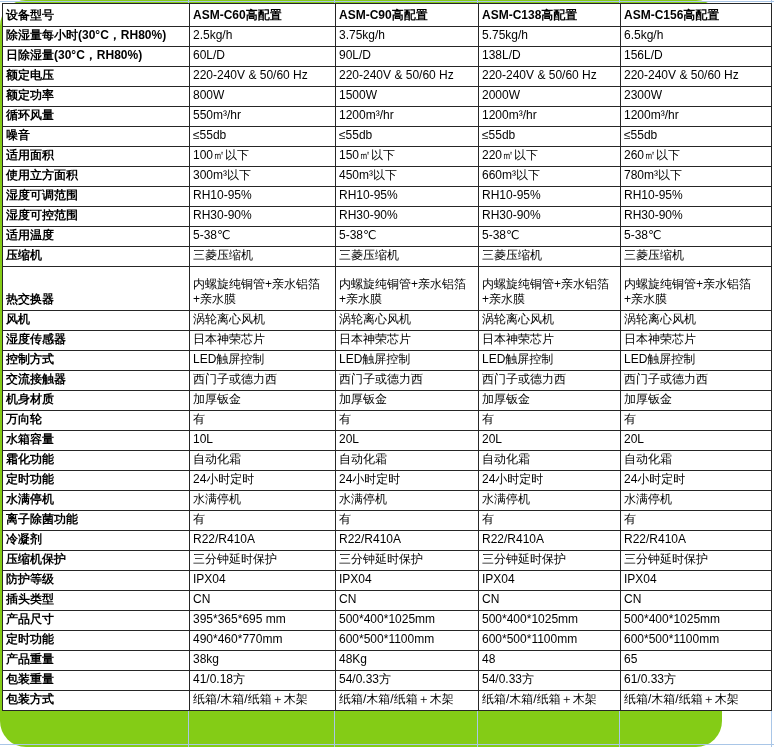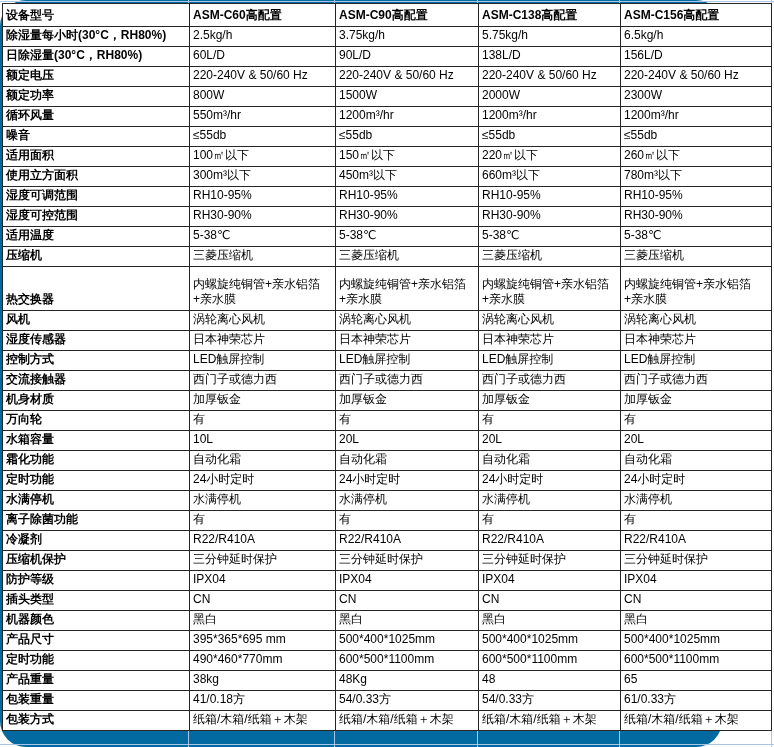--- a/index.html
+++ b/index.html
@@ -11,21 +11,21 @@
     width: 774px;
     height: 747px;
     position: relative;
     overflow: hidden;
     font-family: "Liberation Sans", "DejaVu Sans", sans-serif;
   }
   .sheet {
     position: absolute;
     left: 0; top: 0;
     width: 722px; height: 747px;
-    background: #0369a1;
+    background: #84cc16;
     border-radius: 26px;
   }
   
   .gridline {
     position: absolute;
     background: #a9c6e7;
     z-index: 0;
   }
   .gl-h { height: 1px; left: 0; width: 774px; }
   .gl-h.top { top: 1px; }
@@ -287,27 +287,20 @@
           <td class="value">IPX04</td>
         </tr>
         <tr>
           <td class="label">插头类型</td>
           <td class="value">CN</td>
           <td class="value">CN</td>
           <td class="value">CN</td>
           <td class="value">CN</td>
         </tr>
         <tr>
-          <td class="label">机器颜色</td>
-          <td class="value">黑白</td>
-          <td class="value">黑白</td>
-          <td class="value">黑白</td>
-          <td class="value">黑白</td>
-        </tr>
-        <tr>
           <td class="label">产品尺寸</td>
           <td class="value">395*365*695 mm</td>
           <td class="value">500*400*1025mm</td>
           <td class="value">500*400*1025mm</td>
           <td class="value">500*400*1025mm</td>
         </tr>
         <tr>
           <td class="label">定时功能</td>
           <td class="value">490*460*770mm</td>
           <td class="value">600*500*1100mm</td>

